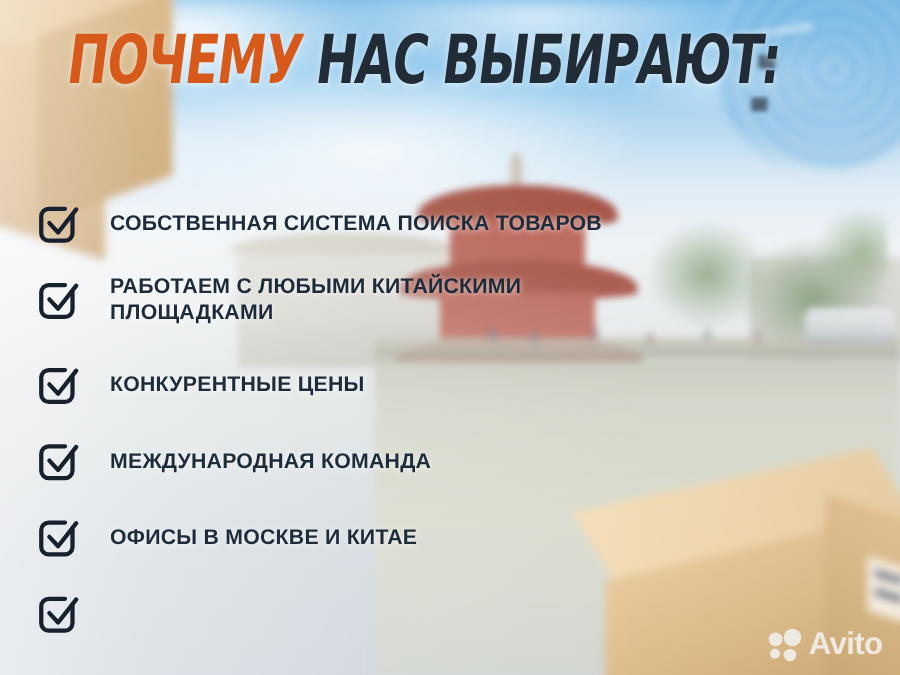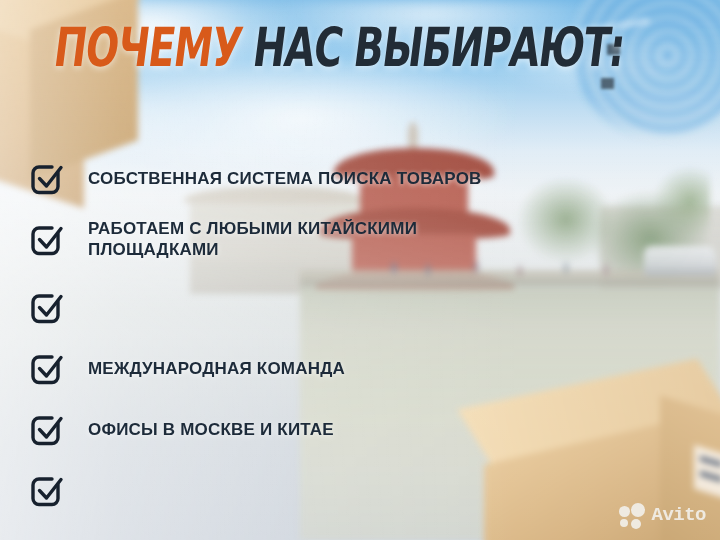--- a/index.html
+++ b/index.html
@@ -318,23 +318,23 @@
     position: absolute;
     display: block;
     border-radius: 50%;
     background: #f2efe9;
   }
   .avito-mark i:nth-child(1) { left: 0;   top: 3px;  width: 11px; height: 11px; }
   .avito-mark i:nth-child(2) { left: 12px; top: 0;   width: 14px; height: 14px; }
   .avito-mark i:nth-child(3) { left: 1px;  top: 16px; width: 8px;  height: 8px; }
   .avito-mark i:nth-child(4) { left: 12px; top: 16px; width: 10px; height: 10px; }
   .avito-word {
-    font-family: Liberation Mono, monospace;
+    font-family: Liberation Sans, sans-serif;
     font-weight: 700;
-    font-size: 19px;
+    font-size: 25px;
     line-height: 29px;
     letter-spacing: -.5px;
     color: #f2efe9;
   }
 </style>
 </head>
 <body>
 
 <div id="poster">
 
@@ -410,20 +410,21 @@
 площадками</span>
     </div>
 
     <div class="item" style="top:145px;">
       <span class="check">
         <svg width="38" height="38" viewBox="0 0 38 38" fill="none">
           <path d="M30 13.5 V27.5 a6 6 0 0 1 -6 6 H11 a6 6 0 0 1 -6 -6 V14 a6 6 0 0 1 6 -6 H24" stroke="#17212e" stroke-width="3.4" stroke-linecap="round"></path>
           <path d="M11.5 19.5 L18.5 27 L33 8.5" stroke="#17212e" stroke-width="3.4" stroke-linecap="round" stroke-linejoin="round"></path>
         </svg>
       </span>
+      <span class="item-text">Конкурентные цены</span>
     </div>
 
     <div class="item" style="top:206px;">
       <span class="check">
         <svg width="38" height="38" viewBox="0 0 38 38" fill="none">
           <path d="M30 13.5 V27.5 a6 6 0 0 1 -6 6 H11 a6 6 0 0 1 -6 -6 V14 a6 6 0 0 1 6 -6 H24" stroke="#17212e" stroke-width="3.4" stroke-linecap="round"></path>
           <path d="M11.5 19.5 L18.5 27 L33 8.5" stroke="#17212e" stroke-width="3.4" stroke-linecap="round" stroke-linejoin="round"></path>
         </svg>
       </span>
       <span class="item-text">Международная команда</span>

